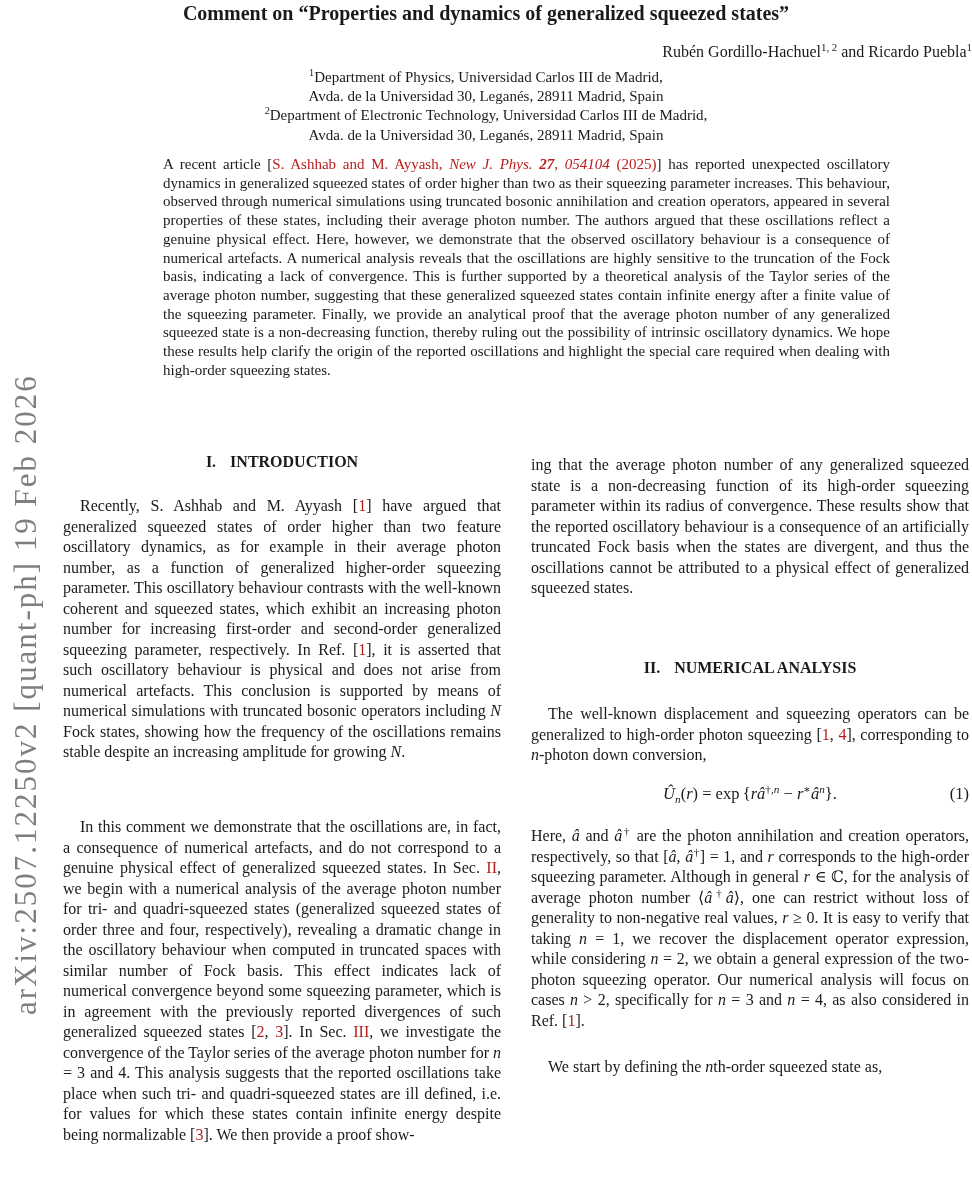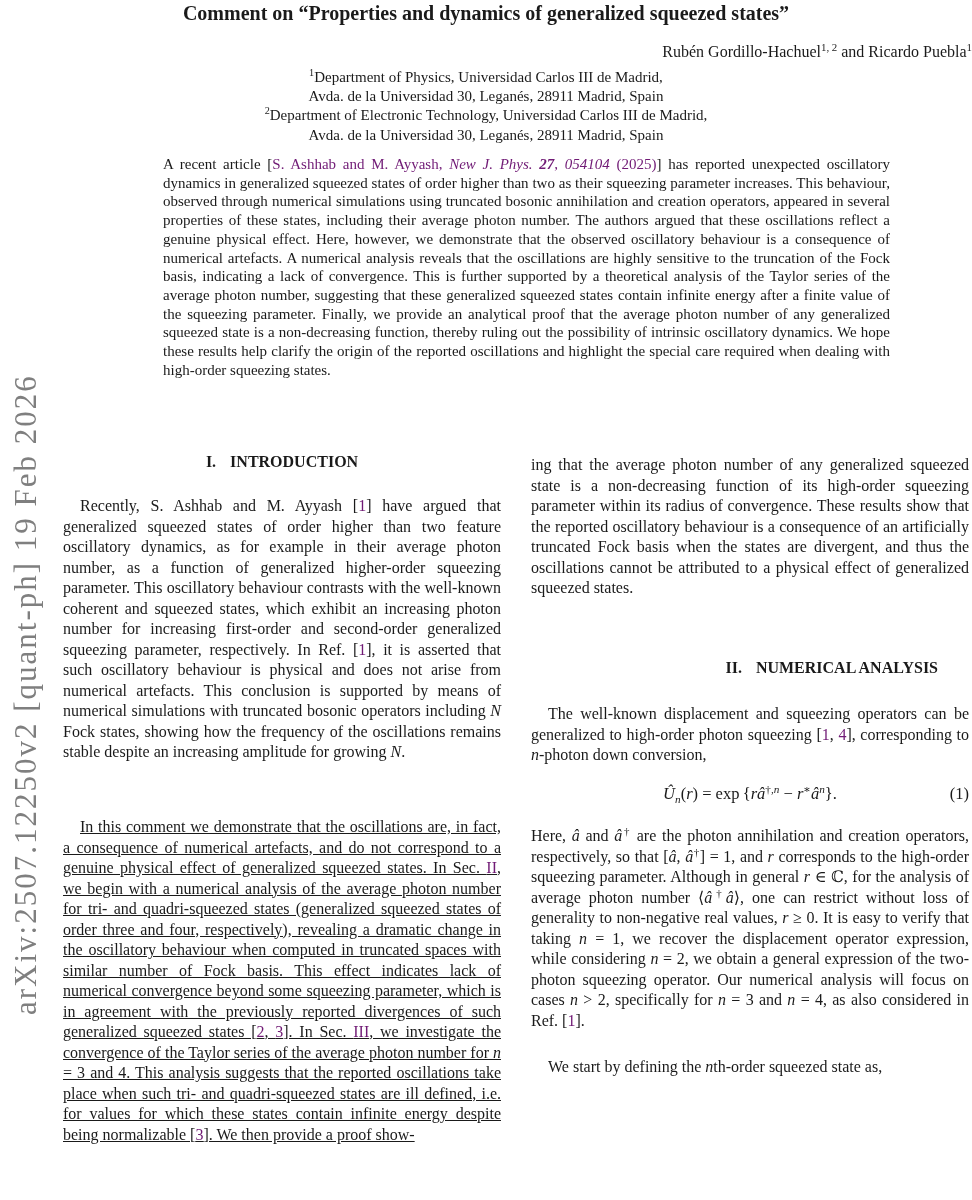--- a/index.html
+++ b/index.html
@@ -8,21 +8,21 @@
     width: 972px;
     height: 1200px;
     background: #ffffff;
     font-family: "Liberation Serif", "DejaVu Serif", serif;
     color: #1a1a1a;
     overflow: hidden;
   }
   sup { font-size: 68%; line-height: 0; }
   sub { font-size: 68%; line-height: 0; }
   .eq sup sup { font-size: 80%; }
-  .ref { color: #701a75; margin-top: 22px; }
+  .ref { color: #b91c1c; margin-top: 22px; }
 
   .watermark {
     position: absolute;
     left: 8px;
     top: 225px;
     height: 790px;
     width: 42px;
     writing-mode: vertical-rl;
     transform: rotate(180deg);
     font-size: 31px;
@@ -89,24 +89,24 @@
   }
   .eq-num {
     position: absolute;
     right: 0;
     top: 50%;
     transform: translateY(-50%);
   }
 
   .lc-heading { left: 63px;  top: 452px; }
   .lc-p1      { left: 63px;  top: 496px; }
-  .lc-p2      { left: 63px;  top: 817px; text-decoration: underline; }
+  .lc-p2      { left: 63px;  top: 817px; }
 
   .rc-p0      { left: 531px; top: 455px; }
-  .rc-heading { left: 500px; top: 658px; text-align: right; }
+  .rc-heading { left: 531px; top: 658px; }
   .rc-p1      { left: 531px; top: 704px; }
   .rc-eq1     { left: 531px; top: 784px; }
   .rc-p2      { left: 531px; top: 826px; }
   .rc-p3      { left: 531px; top: 1057px; }
   .rc-eq2     { left: 531px; top: 1086px; }
   .rc-p4      { left: 531px; top: 1138px; }
 </style>
 </head>
 <body>
 

